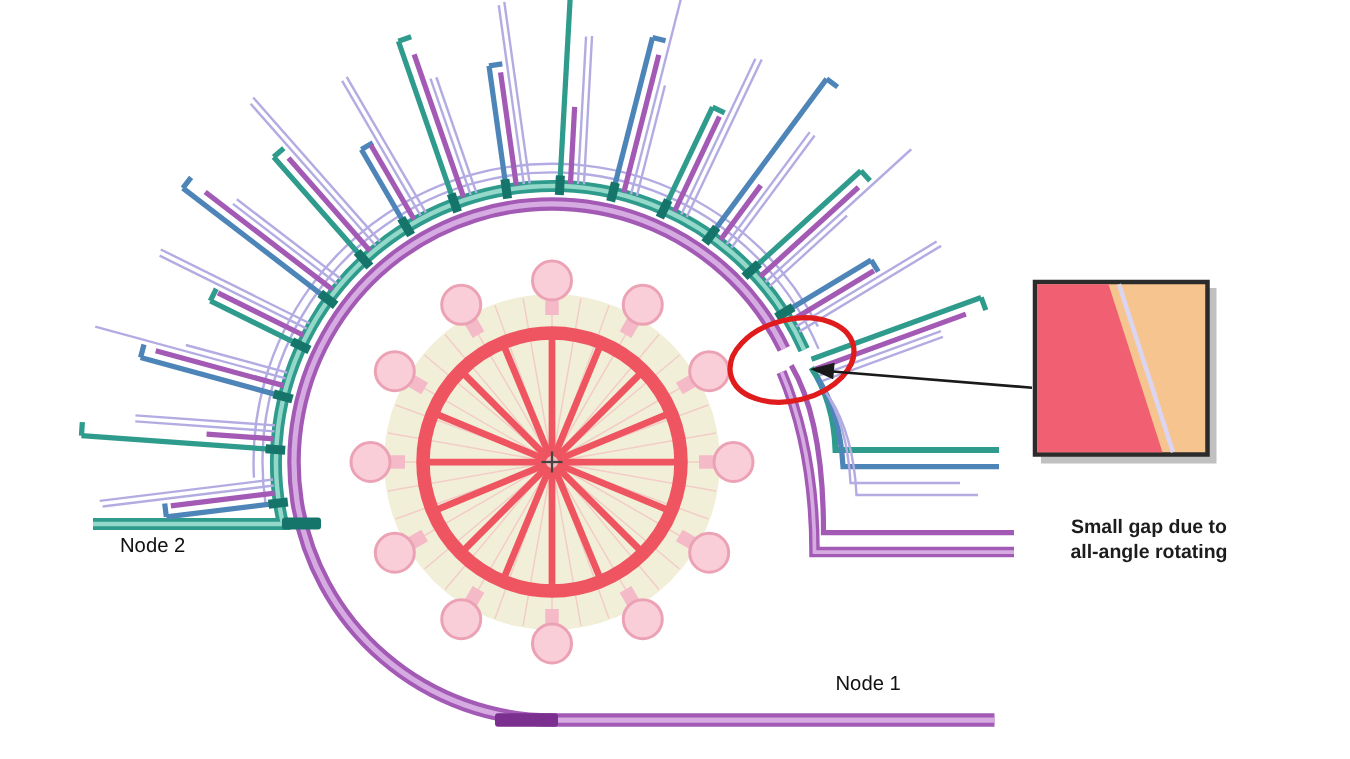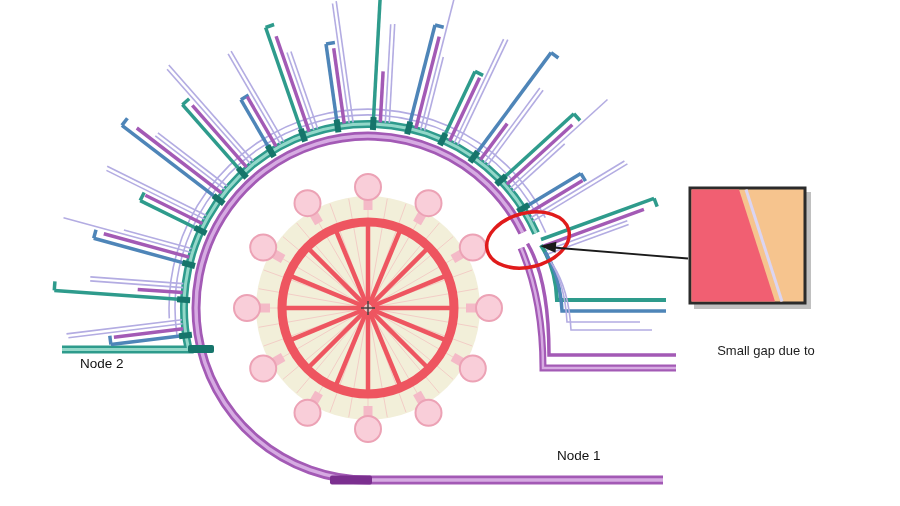--- a/index.html
+++ b/index.html
@@ -16,20 +16,21 @@
     font-size:13.5px;
     fill:#111111;
   }
   .annotation{
     position:absolute;
     left:695px;top:342px;width:142px;
     text-align:center;
     font-size:13px;
     line-height:1.32;
     color:#1c1c1c;
+    font-weight:bold;
   }
 </style>
 </head>
 <body>
 
 <div class="canvas">
   <svg id="diagram" width="900" height="506" viewBox="0 0 900 506">
     <g id="g-rings">
         <path d="M 545.7 232.6 A 193 193 0 0 0 176.9 334.9" fill="none" stroke="#b3ace2" stroke-width="1.6"></path>
         <path d="M 545.3 217.7 A 199 199 0 0 0 169.3 318.4" fill="none" stroke="#b3ace2" stroke-width="1.6"></path>
@@ -240,14 +241,15 @@
         <rect x="690" y="188" width="115" height="115" fill="#f6c48e" stroke="#2b2b2b" stroke-width="3"></rect>
         <polygon points="691.5,189.5 739,189.5 775,301.5 691.5,301.5" fill="#f15f72"></polygon>
         <line x1="746" y1="189.5" x2="782" y2="301.5" stroke="#dbd5f2" stroke-width="3"></line>
       </g>
     <text x="80" y="368">Node 2</text>
     <text x="557" y="460">Node 1</text>
   </svg>
 
   <div class="annotation">
     <div>Small gap due to</div>
+    <div>all-angle rotating</div>
   </div>
 </div>
 
 </body></html>

